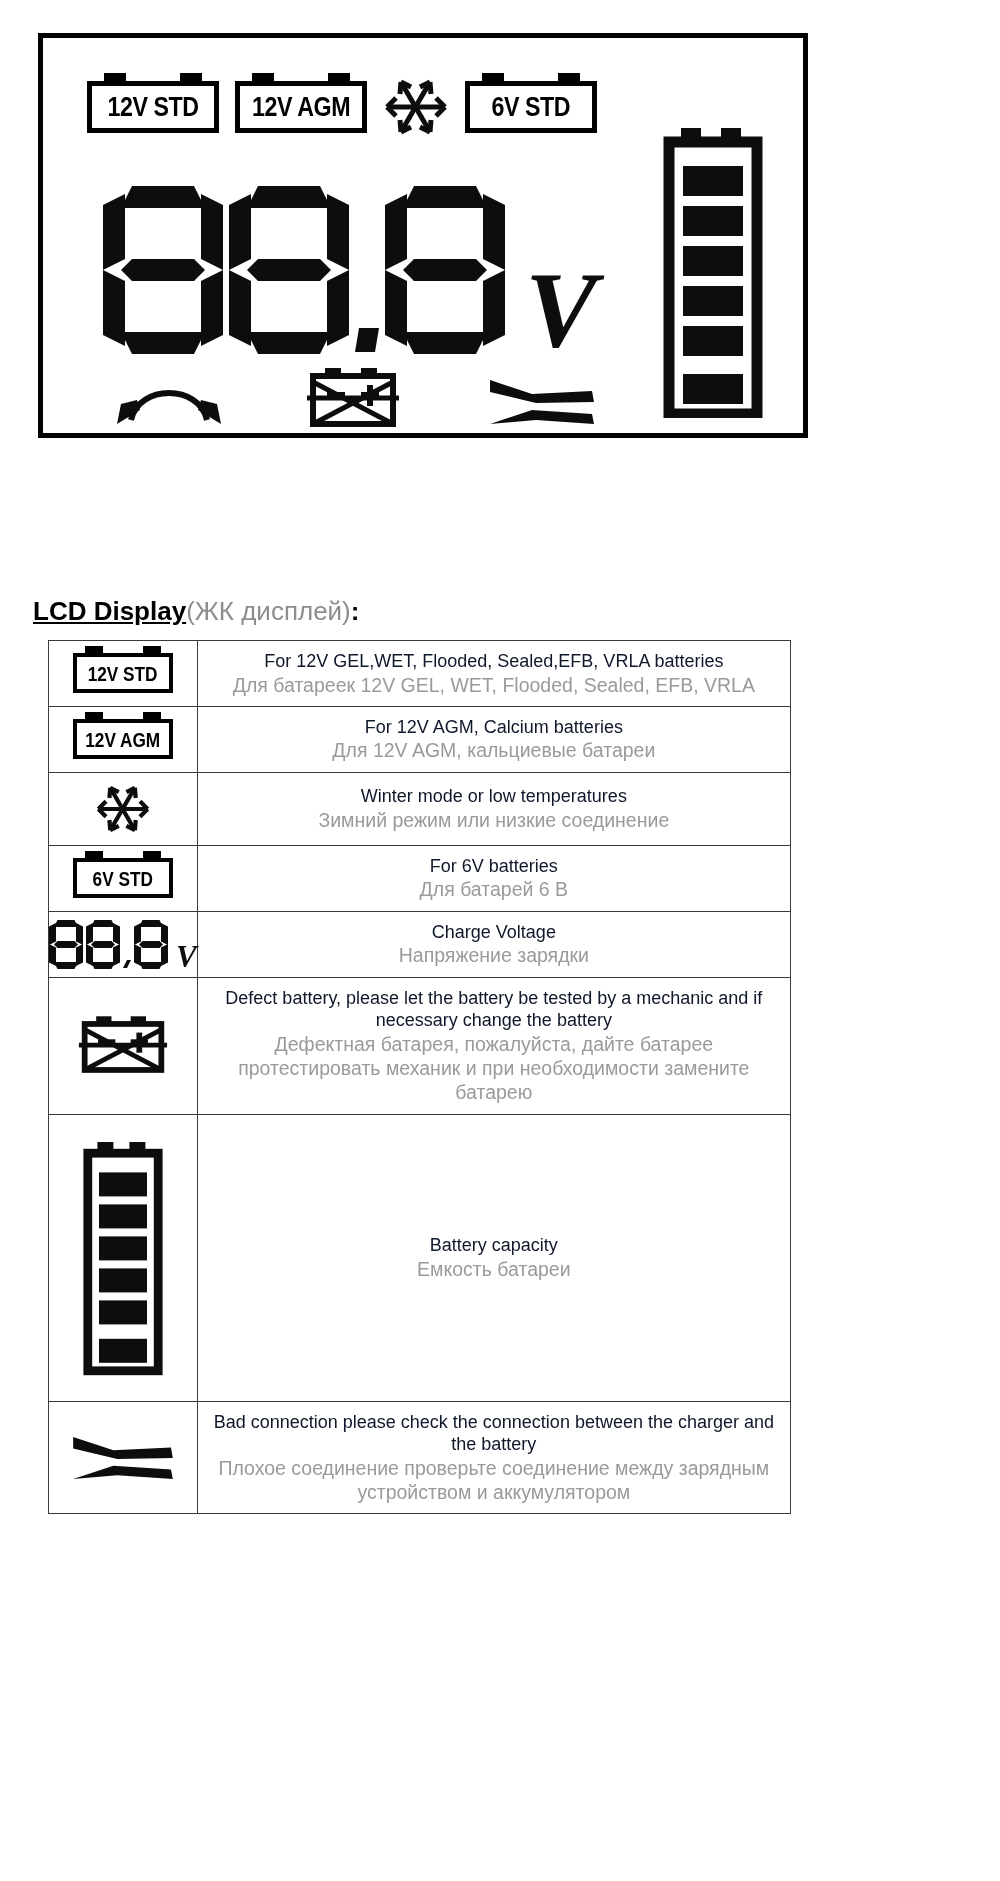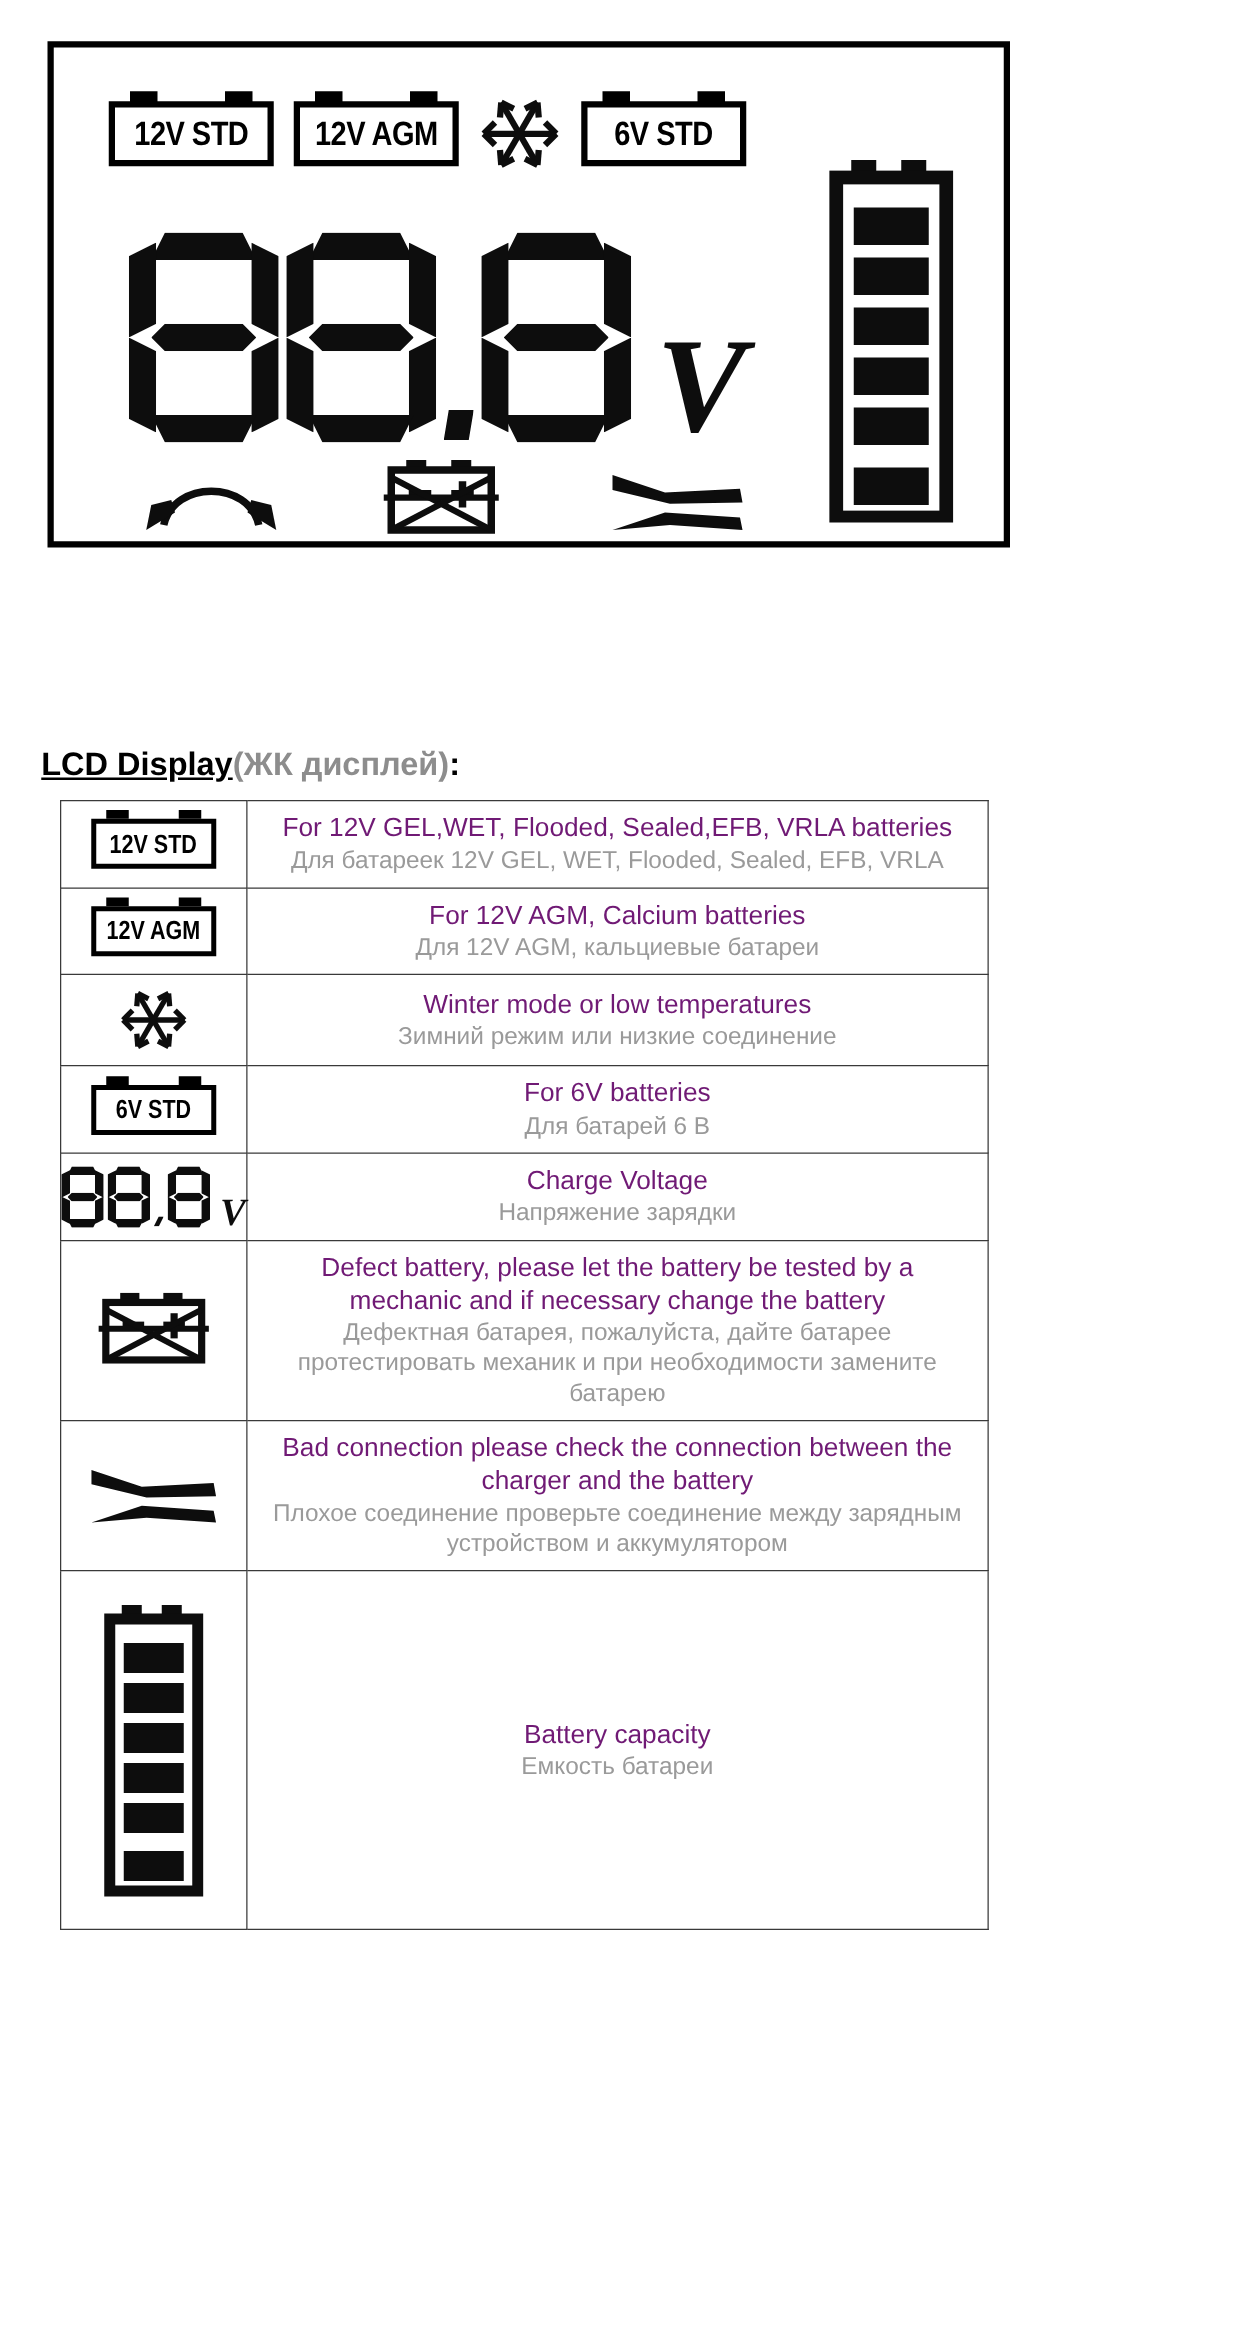--- a/index.html
+++ b/index.html
@@ -136,41 +136,41 @@
   
   .heading {
     position: absolute;
     left: 33px;
     top: 596px;
     font-size: 26px;
     font-weight: bold;
     white-space: nowrap;
   }
   .heading .en  { color: #000; text-decoration: underline; }
-  .heading .ru  { color: #8d8d8d; font-weight: bold; text-align: right; }
+  .heading .ru  { color: #8d8d8d; font-weight: normal; text-align: right; }
   .heading .col { color: #000; }
 
   
   .tbl {
     position: absolute;
     left: 48px;
     top: 640px;
     width: 743px;
     border-collapse: collapse;
   }
   .tbl td {
     border: 1px solid #3a3a3a;
     vertical-align: middle;
     text-align: center;
   }
   .c-icon { width: 148px; padding: 8px 0; }
   .c-txt  { padding: 9px 14px; }
   .en-line {
-    color: #701a75;
-    font-size: 21px;
+    color: #0f172a;
+    font-size: 18px;
     line-height: 1.25;
   }
   .ru-line {
     color: #9a9a9a;
     font-size: 19.5px;
     line-height: 1.25;
   }
 
   
   .mini-batt {
@@ -486,35 +486,20 @@
           </svg>
         </div>
       </td>
       <td class="c-txt">
         <div class="en-line">Defect battery, please let the battery be tested by a mechanic and if necessary change the battery</div>
         <div class="ru-line">Дефектная батарея, пожалуйста, дайте батарее протестировать механик и при необходимости замените батарею</div>
       </td>
     </tr>
 
     <tr>
-      <td class="c-icon">
-        <div class="icon-wrap">
-          <svg width="104" height="46" viewBox="0 0 108 48">
-            <polygon points="2,2 44,16 104,13 106,24 48,25 2,14" fill="#0d0d0d"></polygon>
-            <polygon points="2,46 44,32 104,36 106,46 48,42 2,46" fill="#0d0d0d"></polygon>
-          </svg>
-        </div>
-      </td>
-      <td class="c-txt">
-        <div class="en-line">Bad connection please check the connection between the charger and the battery</div>
-        <div class="ru-line">Плохое соединение проверьте соединение между зарядным устройством и аккумулятором</div>
-      </td>
-    </tr>
-
-    <tr>
       <td class="c-icon" style="padding:18px 0;">
         <div class="icon-wrap">
           <svg width="80" height="250" viewBox="0 0 100 290">
             <rect x="18" y="0" width="20" height="16" fill="#0d0d0d"></rect>
             <rect x="58" y="0" width="20" height="16" fill="#0d0d0d"></rect>
             <rect x="6" y="14" width="88" height="272" fill="none" stroke="#0d0d0d" stroke-width="11"></rect>
             <rect x="20" y="38" width="60" height="30" fill="#0d0d0d"></rect>
             <rect x="20" y="78" width="60" height="30" fill="#0d0d0d"></rect>
             <rect x="20" y="118" width="60" height="30" fill="#0d0d0d"></rect>
             <rect x="20" y="158" width="60" height="30" fill="#0d0d0d"></rect>
@@ -522,14 +507,29 @@
             <rect x="20" y="246" width="60" height="30" fill="#0d0d0d"></rect>
           </svg>
         </div>
       </td>
       <td class="c-txt">
         <div class="en-line">Battery capacity</div>
         <div class="ru-line">Емкость батареи</div>
       </td>
     </tr>
 
+    <tr>
+      <td class="c-icon">
+        <div class="icon-wrap">
+          <svg width="104" height="46" viewBox="0 0 108 48">
+            <polygon points="2,2 44,16 104,13 106,24 48,25 2,14" fill="#0d0d0d"></polygon>
+            <polygon points="2,46 44,32 104,36 106,46 48,42 2,46" fill="#0d0d0d"></polygon>
+          </svg>
+        </div>
+      </td>
+      <td class="c-txt">
+        <div class="en-line">Bad connection please check the connection between the charger and the battery</div>
+        <div class="ru-line">Плохое соединение проверьте соединение между зарядным устройством и аккумулятором</div>
+      </td>
+    </tr>
+
   </tbody>
 </table>
 
 </body></html>

